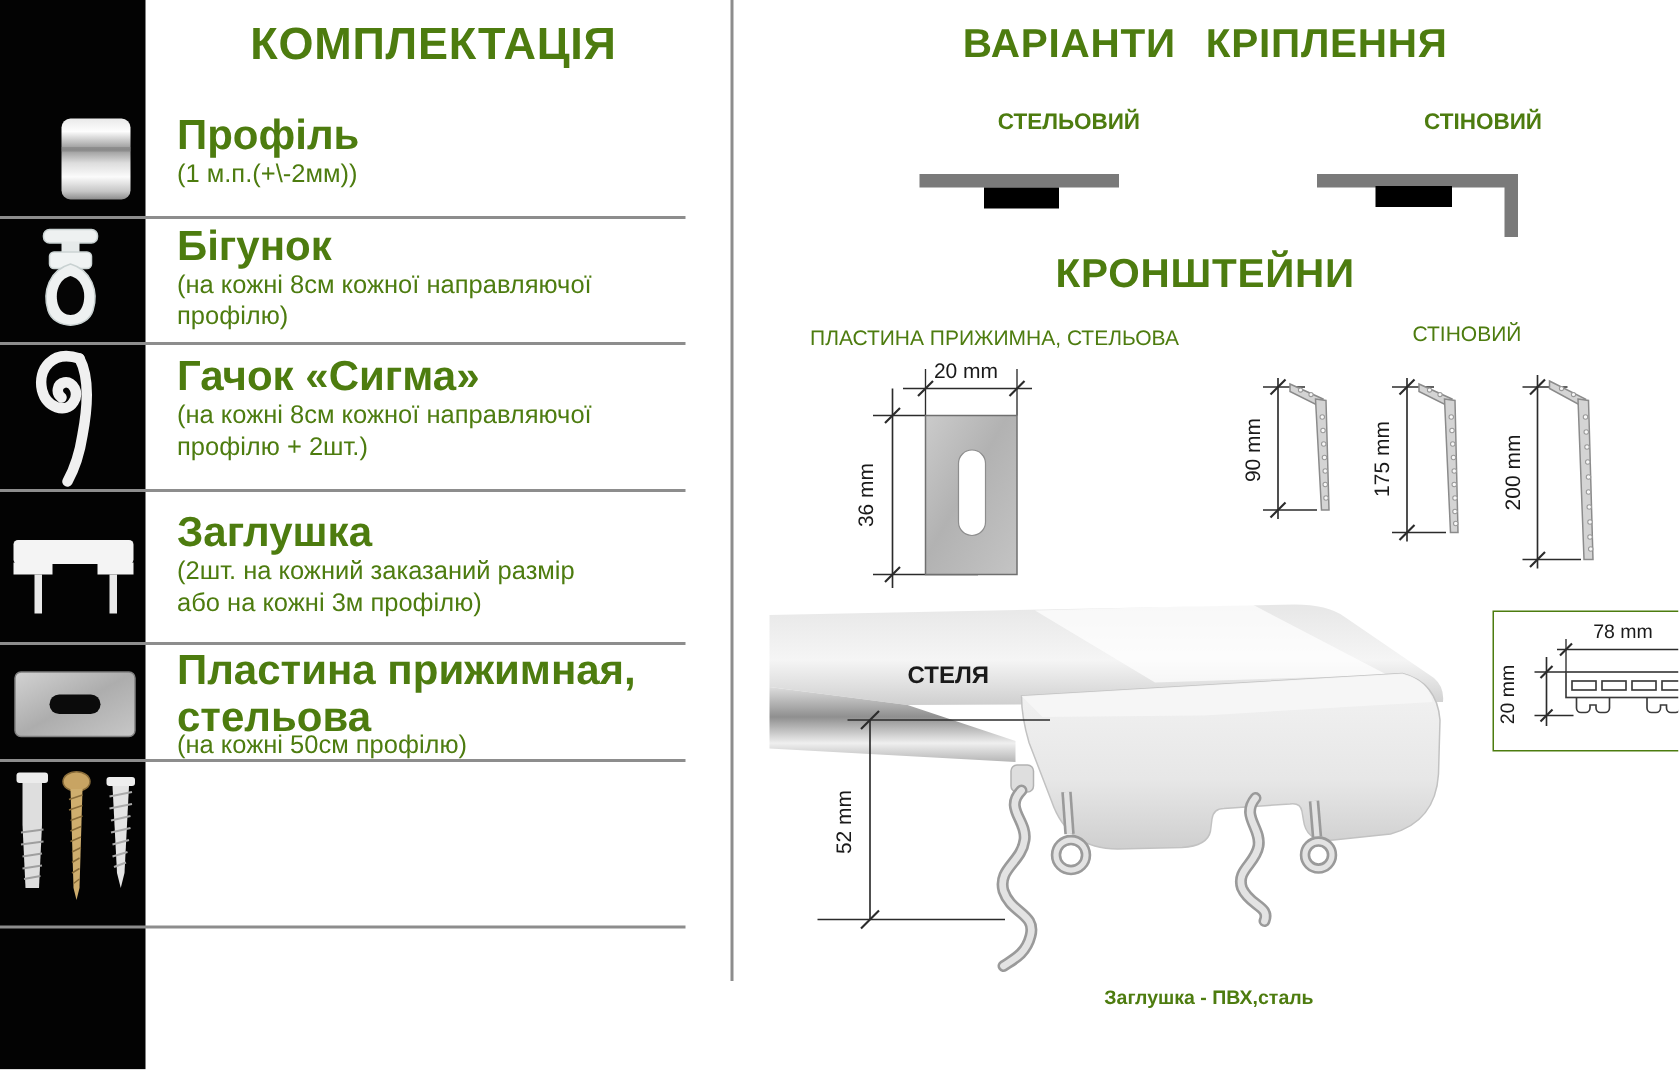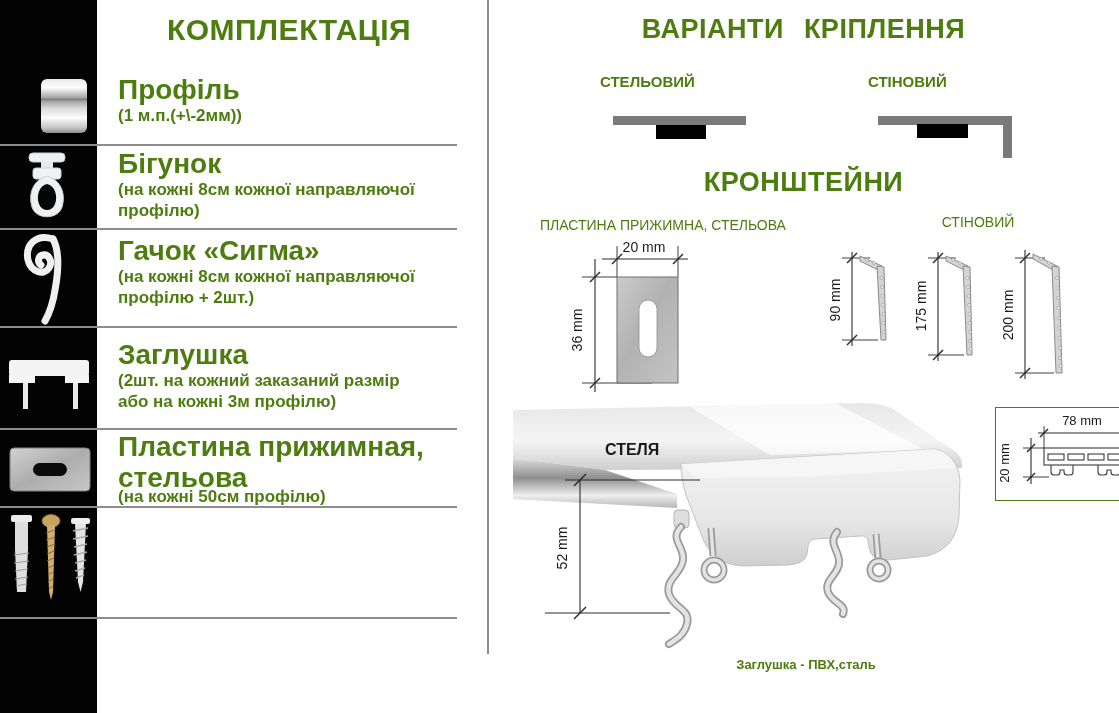--- a/index.html
+++ b/index.html
@@ -11,26 +11,26 @@
   
   .strip{left:0;top:0;width:97px;height:713px;background:#030303;}
   
   .hdiv{left:0;width:457px;height:1.5px;background:#8d8d8d;}
   .vdiv{left:487px;top:0;width:1.5px;height:654px;background:#8d8d8d;}
   
   .left-title{left:100px;top:13px;width:378px;text-align:center;
     font-size:30px;font-weight:700;letter-spacing:.5px;}
   .item-name{left:118px;width:360px;font-size:28px;font-weight:700;
     line-height:31px;white-space:pre-line;}
-  .item-desc{left:118px;width:365px;font-size:17px;font-weight:700;
+  .item-desc{left:118px;width:365px;font-size:17px;font-weight:400;
     line-height:21px;white-space:pre-line;}
   
   .rp-title{left:490px;top:14px;width:627px;text-align:center;
     font-size:27px;font-weight:700;word-spacing:12px;letter-spacing:.5px;}
-  .mount-label{width:160px;text-align:left;font-size:15px;font-weight:700;}
+  .mount-label{width:160px;text-align:right;font-size:15px;font-weight:700;}
   .kr-title{left:490px;top:167px;width:627px;text-align:center;
     font-size:27px;font-weight:700;letter-spacing:.5px;}
   .sub-label{font-size:14px;font-weight:400;text-align:center;}
   .material{left:666px;top:657px;width:280px;text-align:center;
     font-size:13px;font-weight:700;}
   
   .gray-bar{background:#7a7a7a;}
   .black-block{background:#000;}
   
   .cross-box{left:975px;top:407px;width:136px;height:92px;border:1px solid #4d7c0f;background:#fff;margin-left:20px;}

